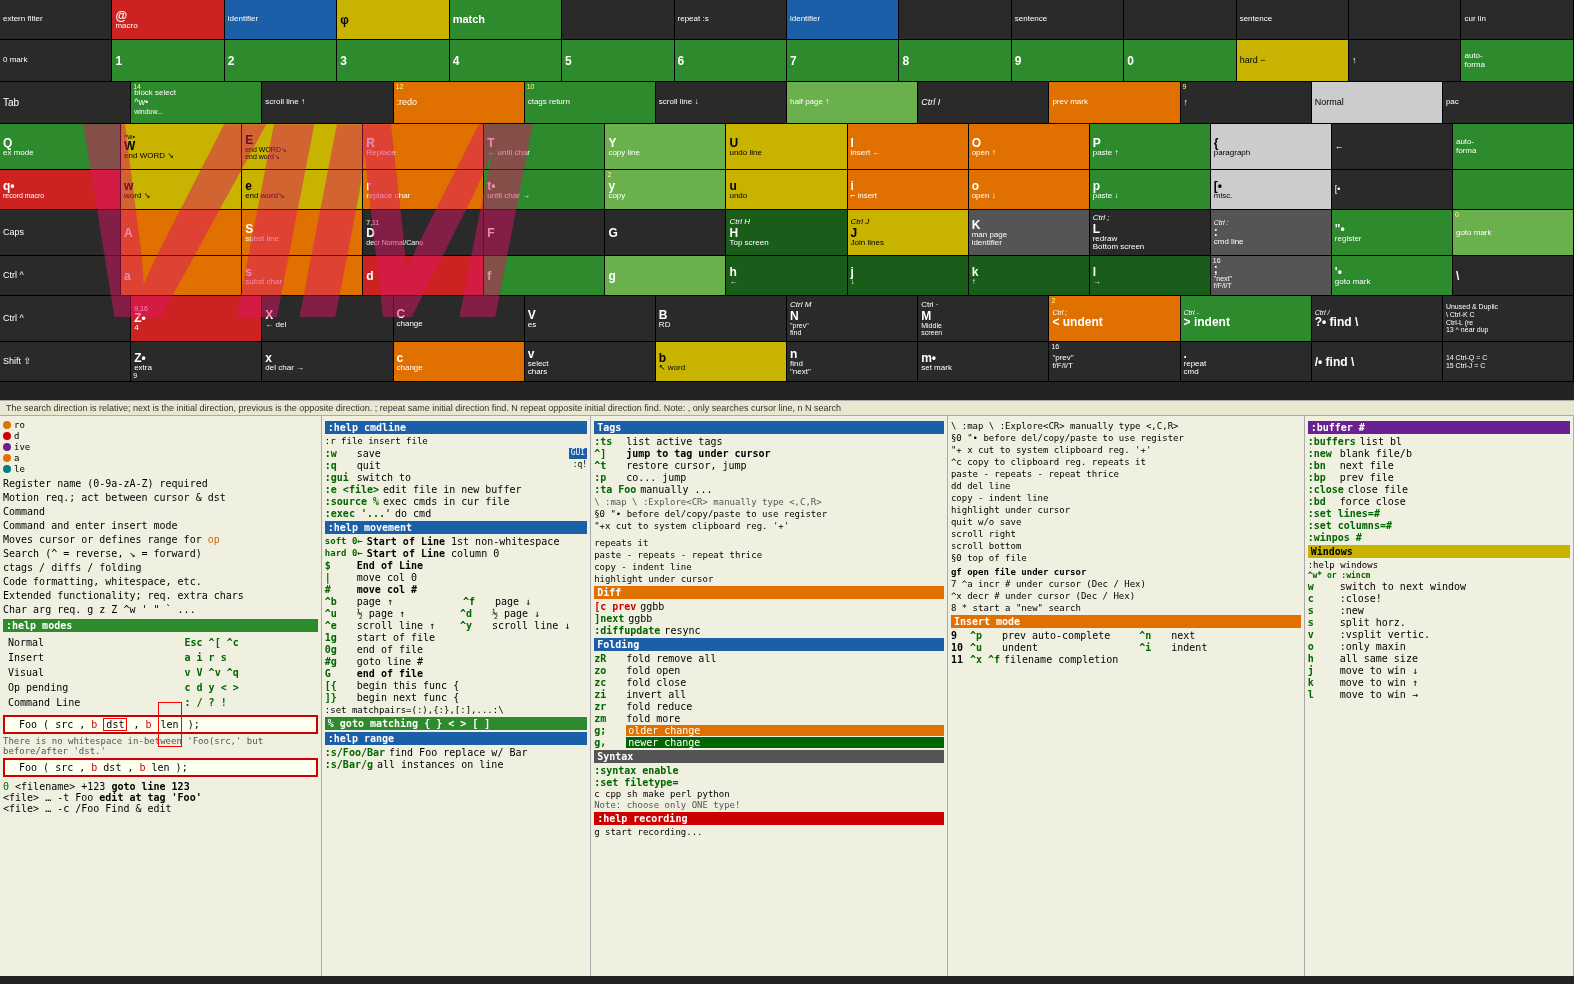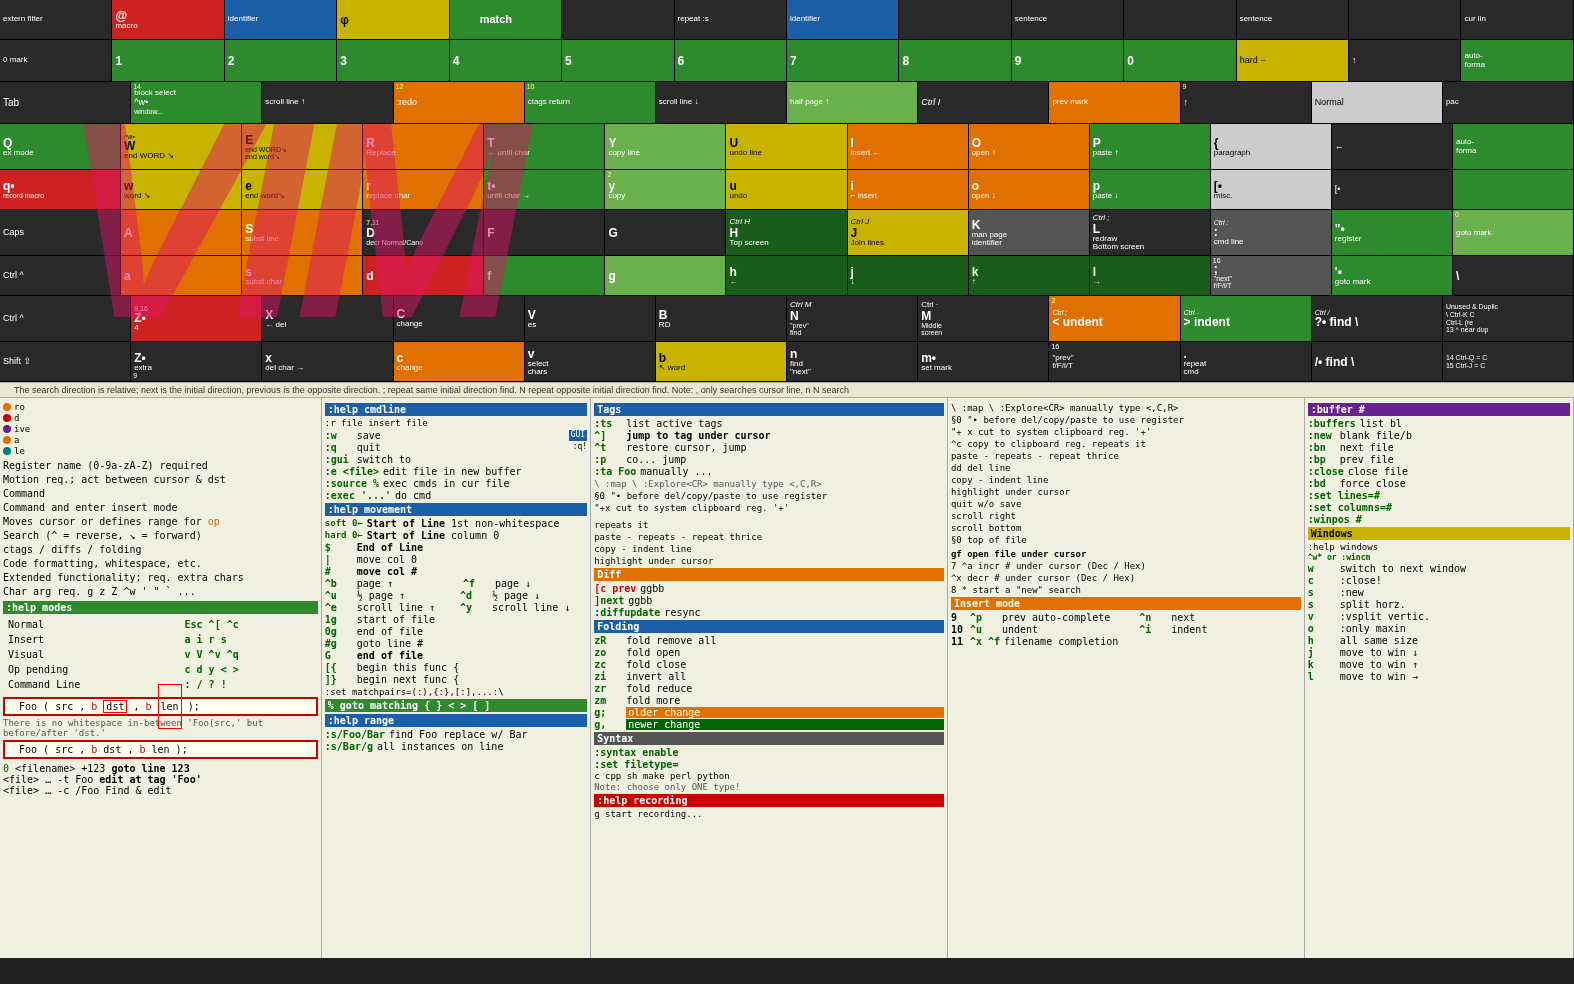--- a/index.html
+++ b/index.html
@@ -187,25 +187,26 @@
       font-family: monospace;
       font-size: 10px;
       background: #fffff0;
       margin: 2px 0;
       white-space: pre;
     }
 
     
     .mid-bar {
       background: #e8e8d0;
-      padding: 2px 14px;
+      padding: 2px 6px;
       font-size: 9px;
       color: #333;
       border-top: 1px solid #aaa;
       border-bottom: 1px solid #aaa;
+      margin-top: 18px;
     }
 
   </style>
 </head>
 <body>
 
 <div class="main-container">
 
   <div class="watermarks">
     <div class="wm-vim">VIM</div>
@@ -218,21 +219,21 @@
       <div class="k w1 bg-red">
         <span class="main-lbl">@</span>
         <span class="desc-lbl">macro</span>
       </div>
       <div class="k w1 bg-blue" style="font-size:8px;">identifier</div>
       <div class="k w1 bg-yellow">
         <span class="main-lbl" style="color:#000">φ</span>
       </div>
       <div class="k w1 bg-green">
 
-        <span style="font-size:11px;font-weight:bold;margin-left:27px;">match</span>
+        <span style="font-size:11px;font-weight:bold;">match</span>
       </div>
       <div class="k w1 bg-dark-gray"></div>
       <div class="k w1 bg-dark-gray" style="font-size:8px;">repeat :s</div>
       <div class="k w1 bg-blue" style="font-size:8px;">identifier</div>
       <div class="k w1 bg-dark-gray"></div>
       <div class="k w1 bg-dark-gray" style="font-size:8px;">sentence</div>
       <div class="k w1 bg-dark-gray"></div>
       <div class="k w1 bg-dark-gray" style="font-size:8px;">sentence</div>
       <div class="k w1 bg-dark-gray"></div>
       <div class="k w1 bg-dark-gray" style="font-size:8px;">cur lin</div>

